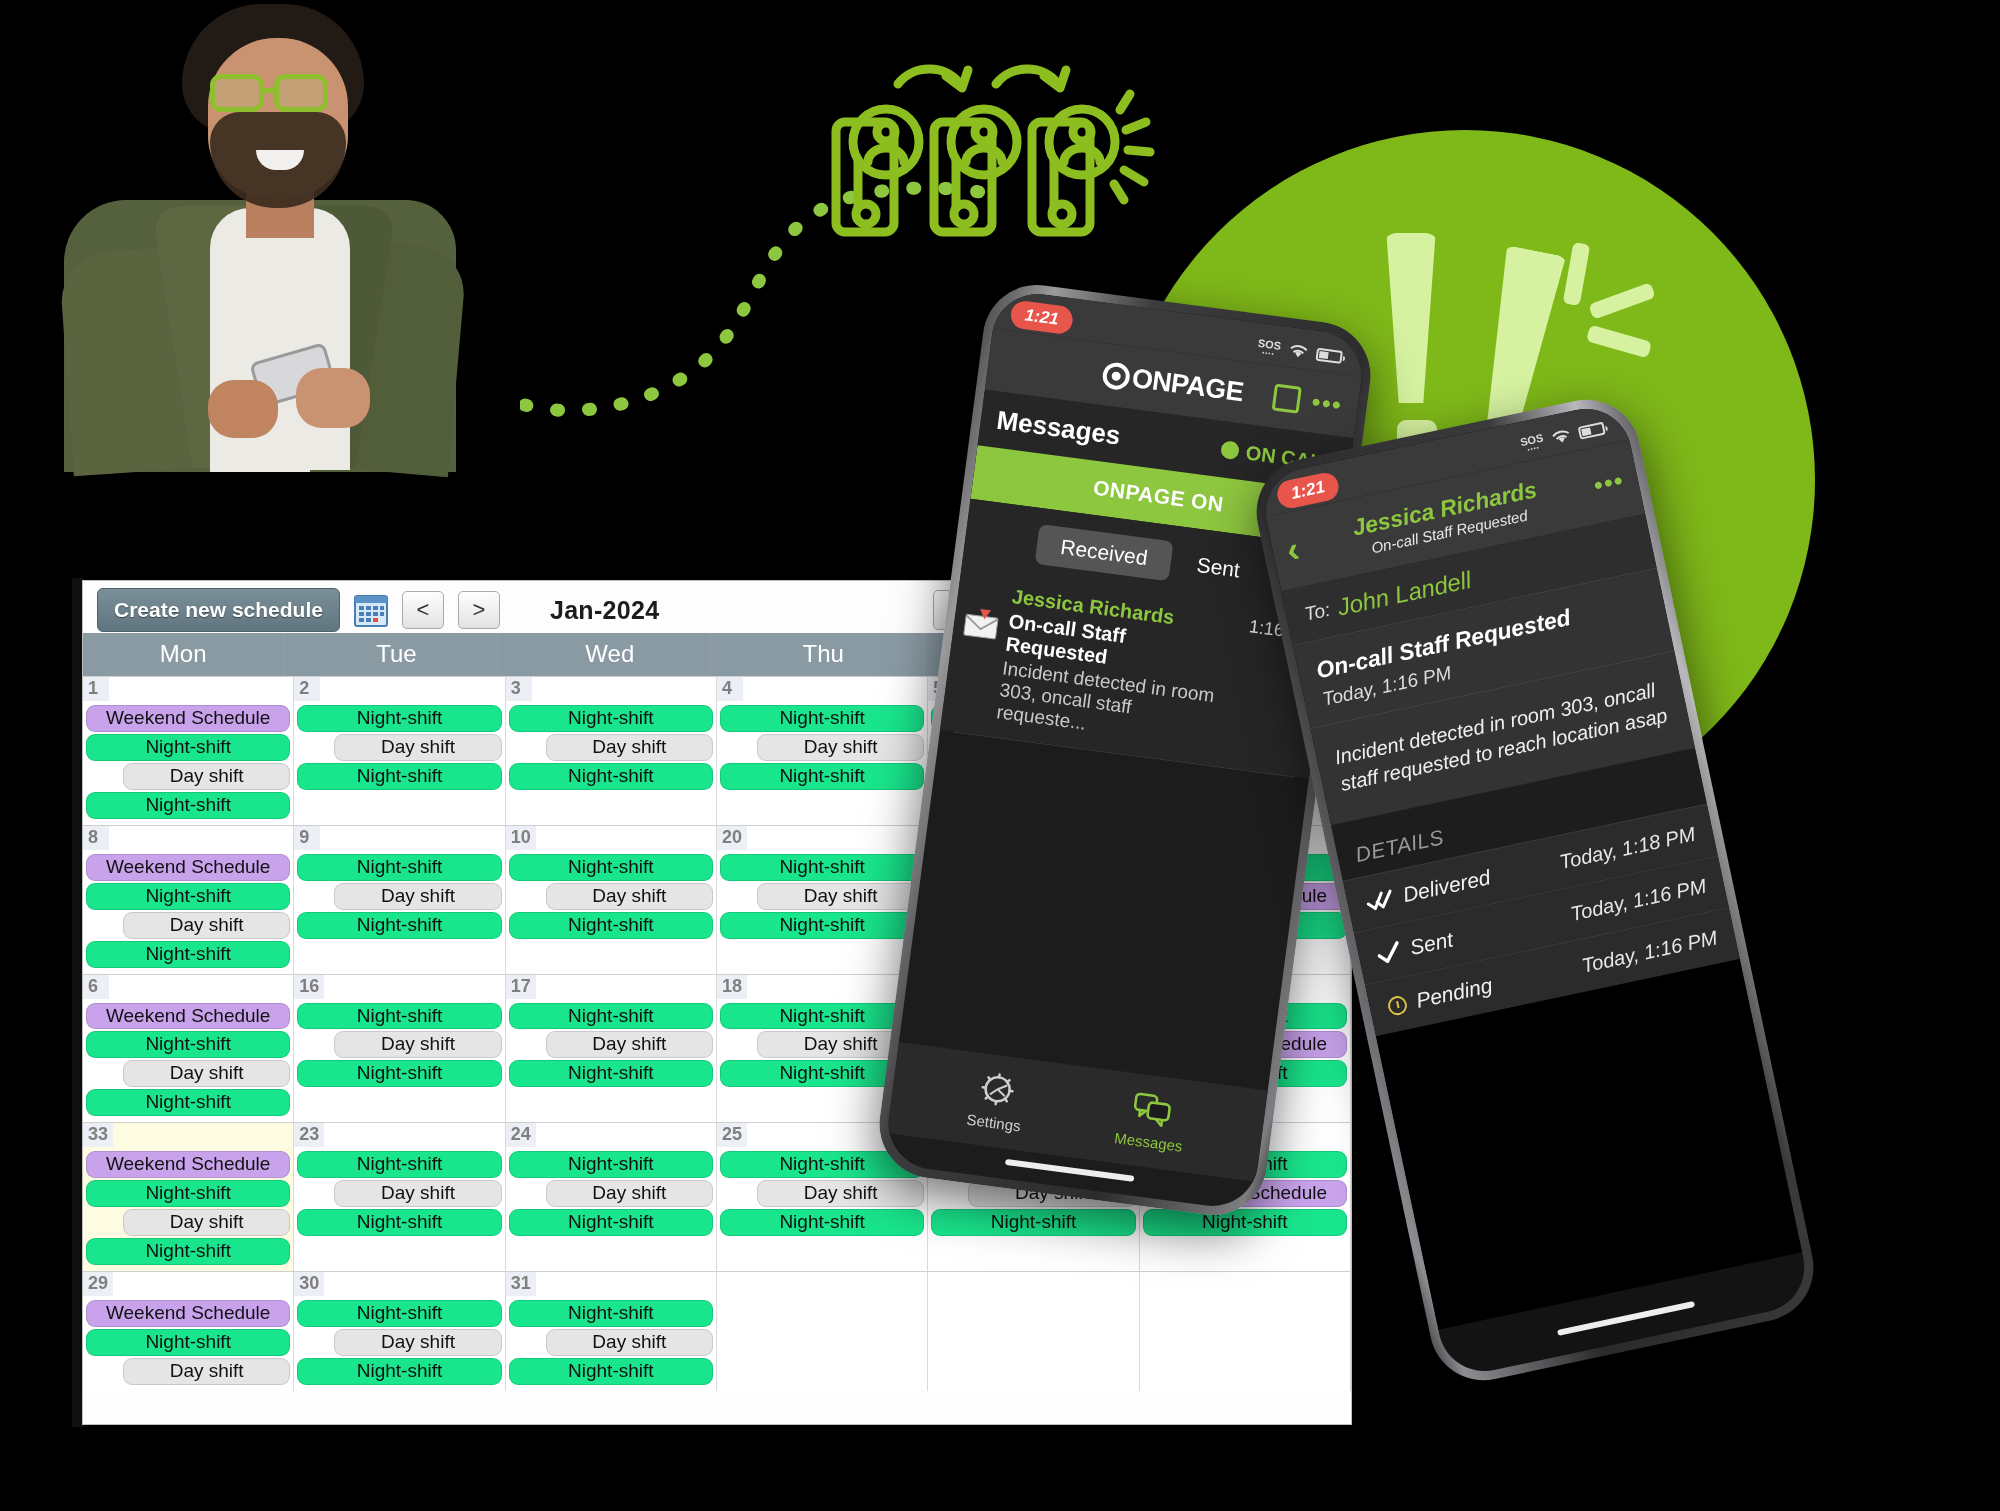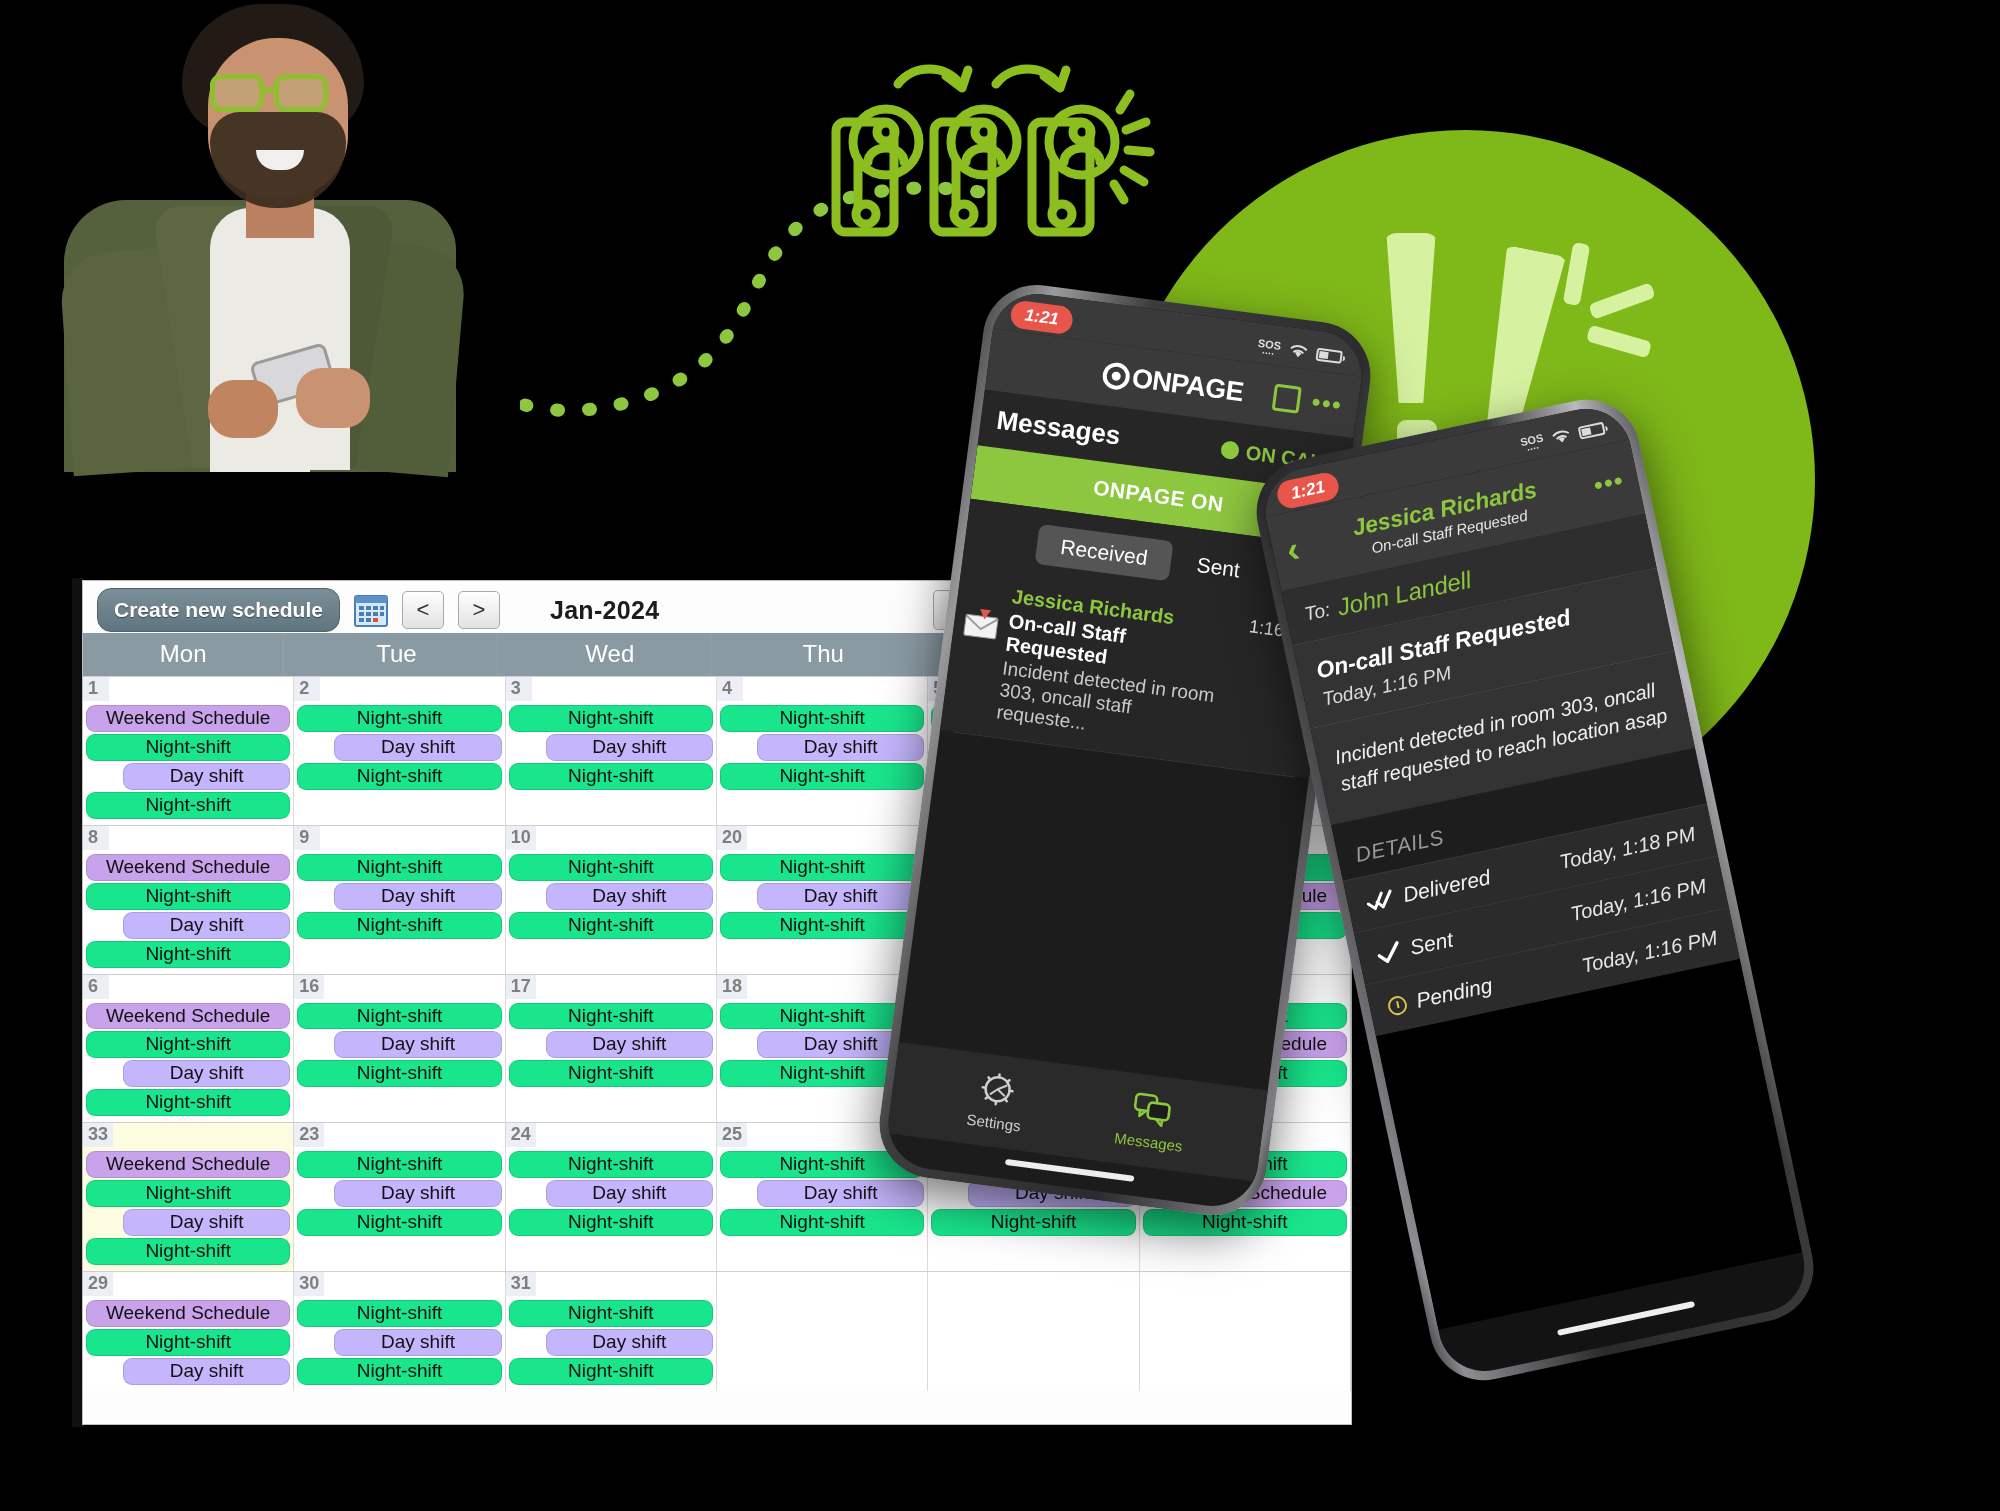--- a/index.html
+++ b/index.html
@@ -70,21 +70,21 @@
     overflow: hidden;
   }
   .cal-shadow-left { position:absolute; left:72px; top:578px; width:12px; height:849px; background:#111; }
   .cal-toolbar {
     height: 52px; display: flex; align-items: center; gap: 14px;
     padding: 6px 12px 0 14px; background: #fdfdfd;
   }
   .btn-create {
     background: linear-gradient(#7b8f98,#5f757f);
     color: #fff; font-weight: bold; font-size: 21px;
-    padding: 9px 16px; border-radius: 14px;
+    padding: 9px 16px; border-radius: 6px;
     border: 1px solid #4e626b; text-shadow: 0 1px 1px rgba(0,0,0,.45);
     cursor: pointer; white-space: nowrap;
   }
   .icon-cal-btn { width: 34px; height: 34px; cursor:pointer; position:relative; }
   .navbtn {
     width: 42px; height: 38px; border: 1px solid #aaa; border-radius: 5px;
     background: linear-gradient(#fefefe,#e2e2e2);
     font-size: 22px; color:#333; display:flex; align-items:center; justify-content:center;
     cursor:pointer; font-weight: 500;
   }
@@ -123,21 +123,21 @@
     display:inline-block; min-width: 26px; padding: 1px 5px 2px 5px;
     background:#eceff5; color:#7f7f7f; font-size: 18px; font-weight:bold;
     margin: 0 0 2px 0;
   }
   .ev {
     display:block; margin: 2px 3px; border-radius: 9px; text-align:center;
     font-size: 19px; color:#111; padding: 2px 0 3px; line-height: 1.05;
     border: 1px solid rgba(0,0,0,.12); cursor:pointer; white-space:nowrap; overflow:hidden;
   }
   .ev.night { background:#19e58c; }
-  .ev.day   { background:#c4b5fd;margin-left:40px; }
+  .ev.day   { background:#e5e5e5;margin-left:40px; }
   .ev.weekend { background:#c9a2ec; }
 
   
   .phone { position:absolute; }
 
   
   #phone1 {
     left: 930px; top: 300px; width: 390px; height: 900px;
     transform: rotate(7.5deg);
   }

